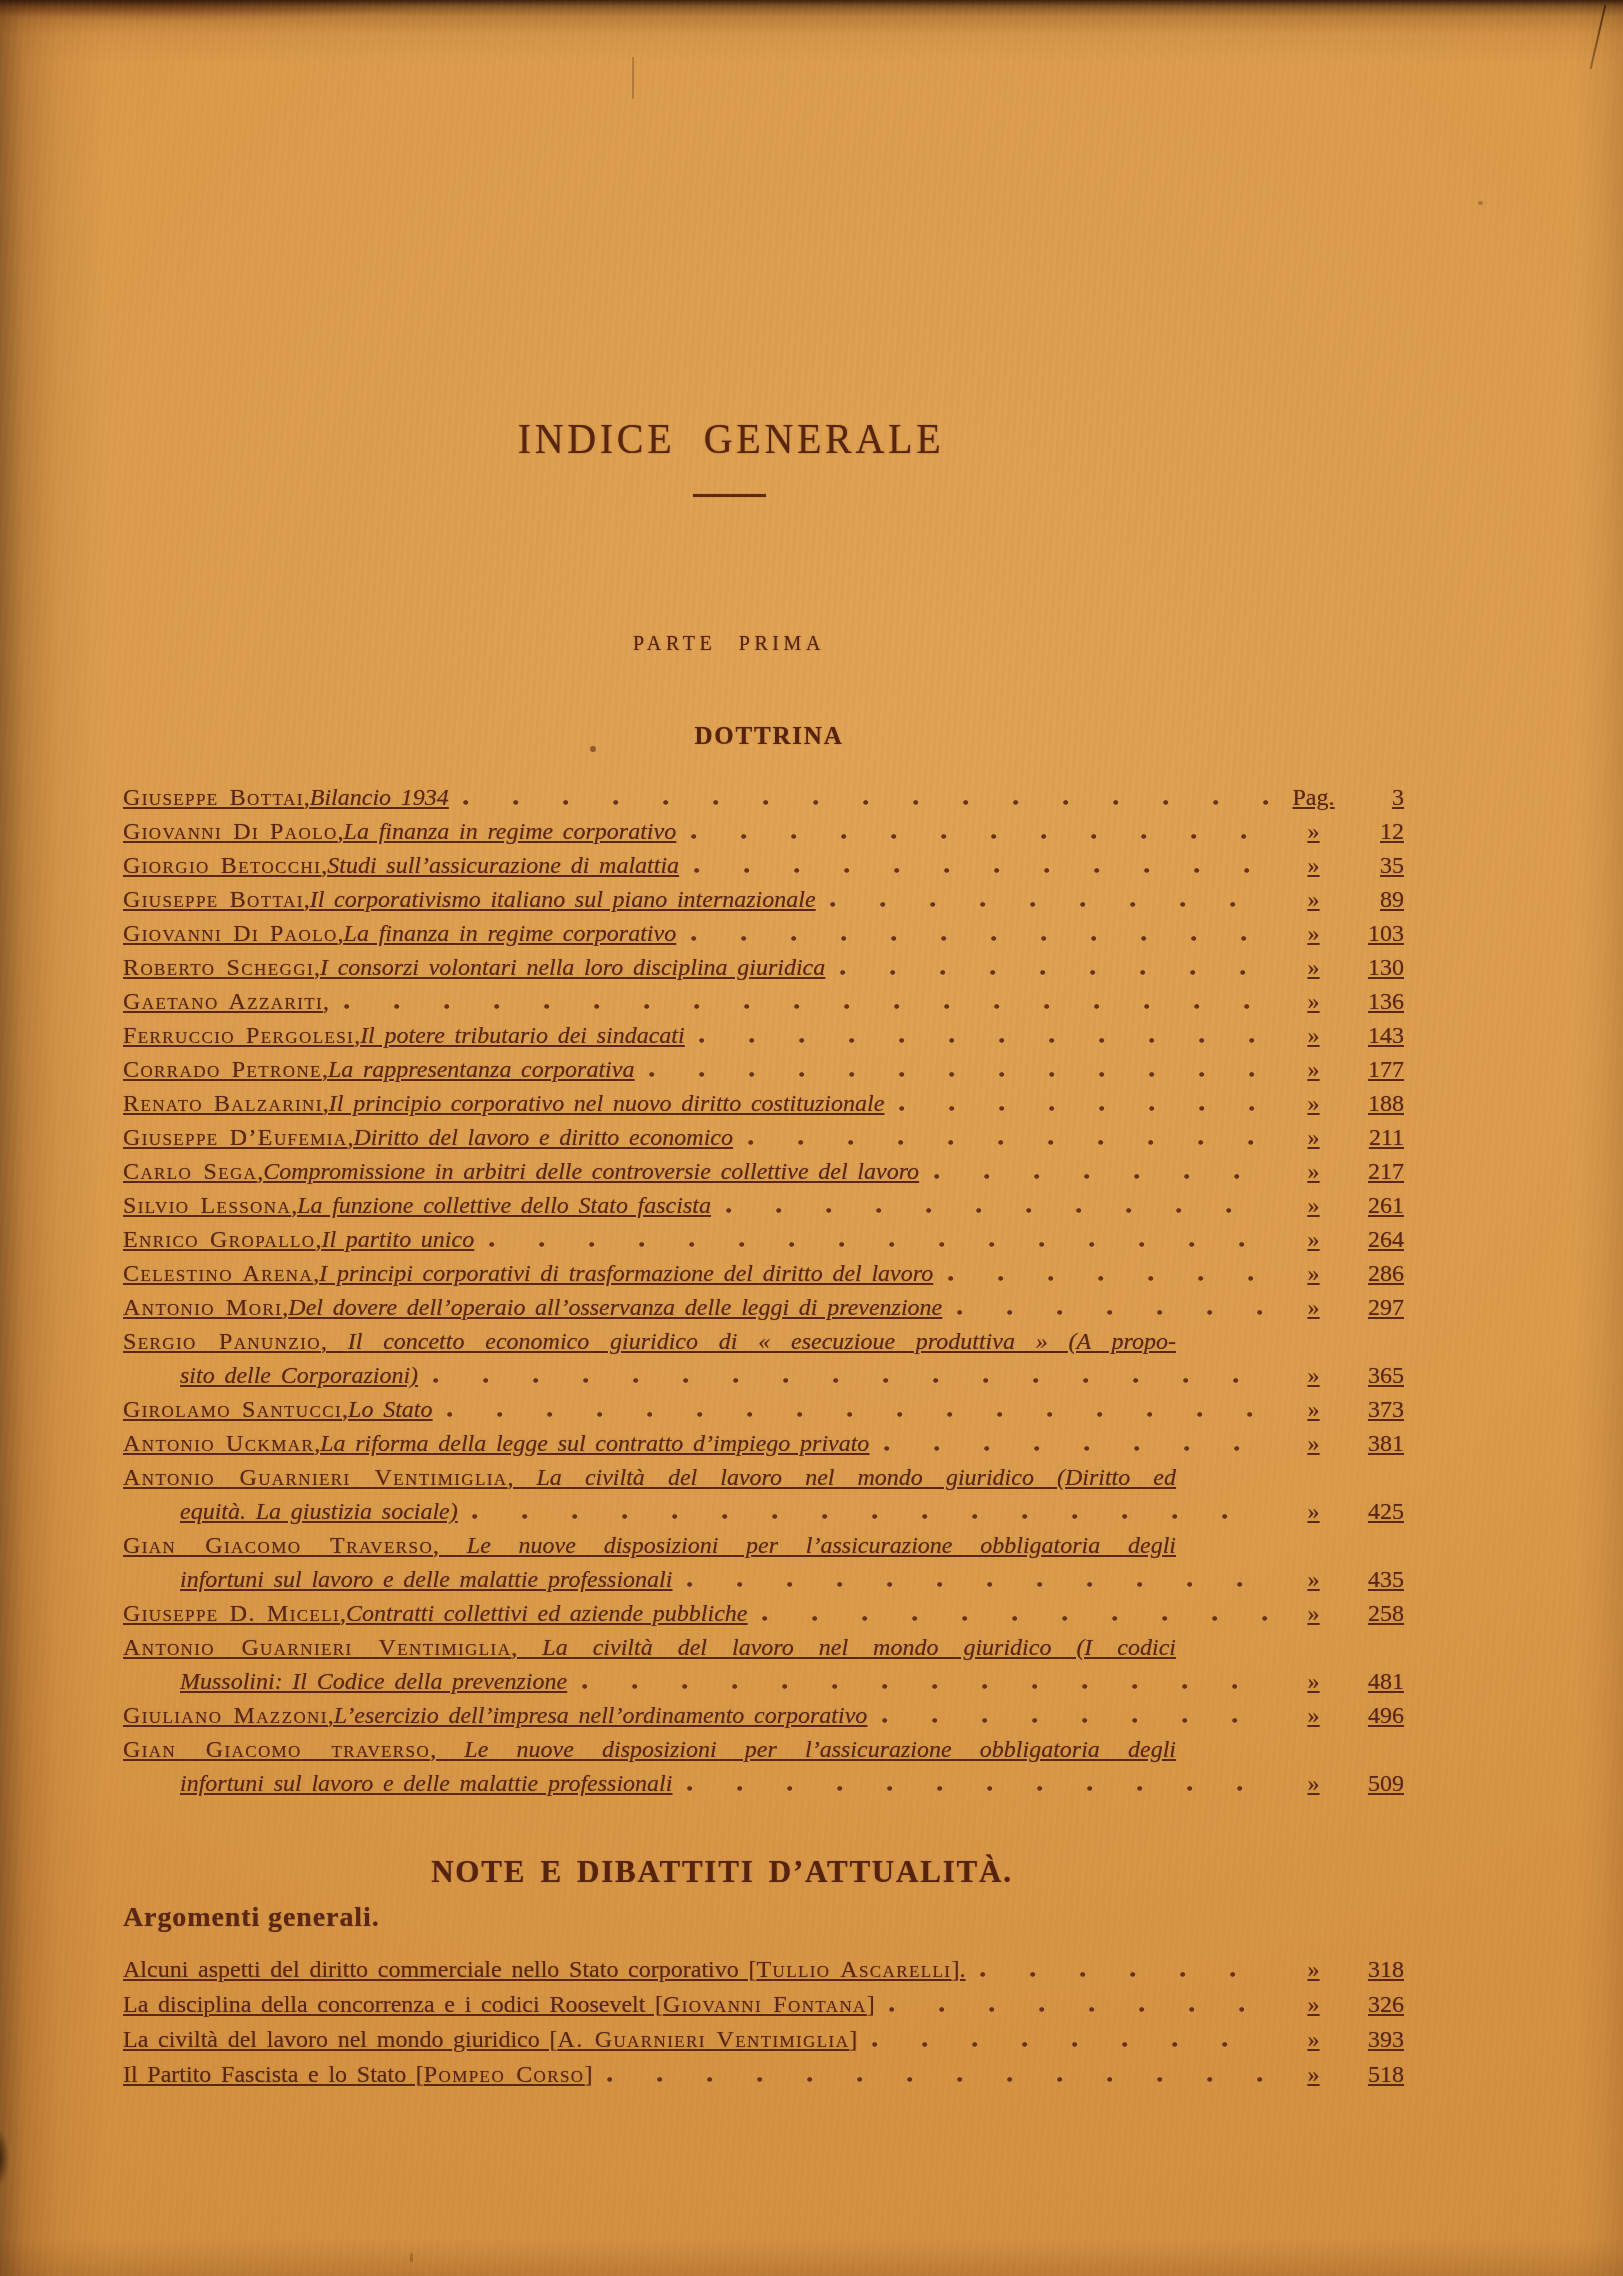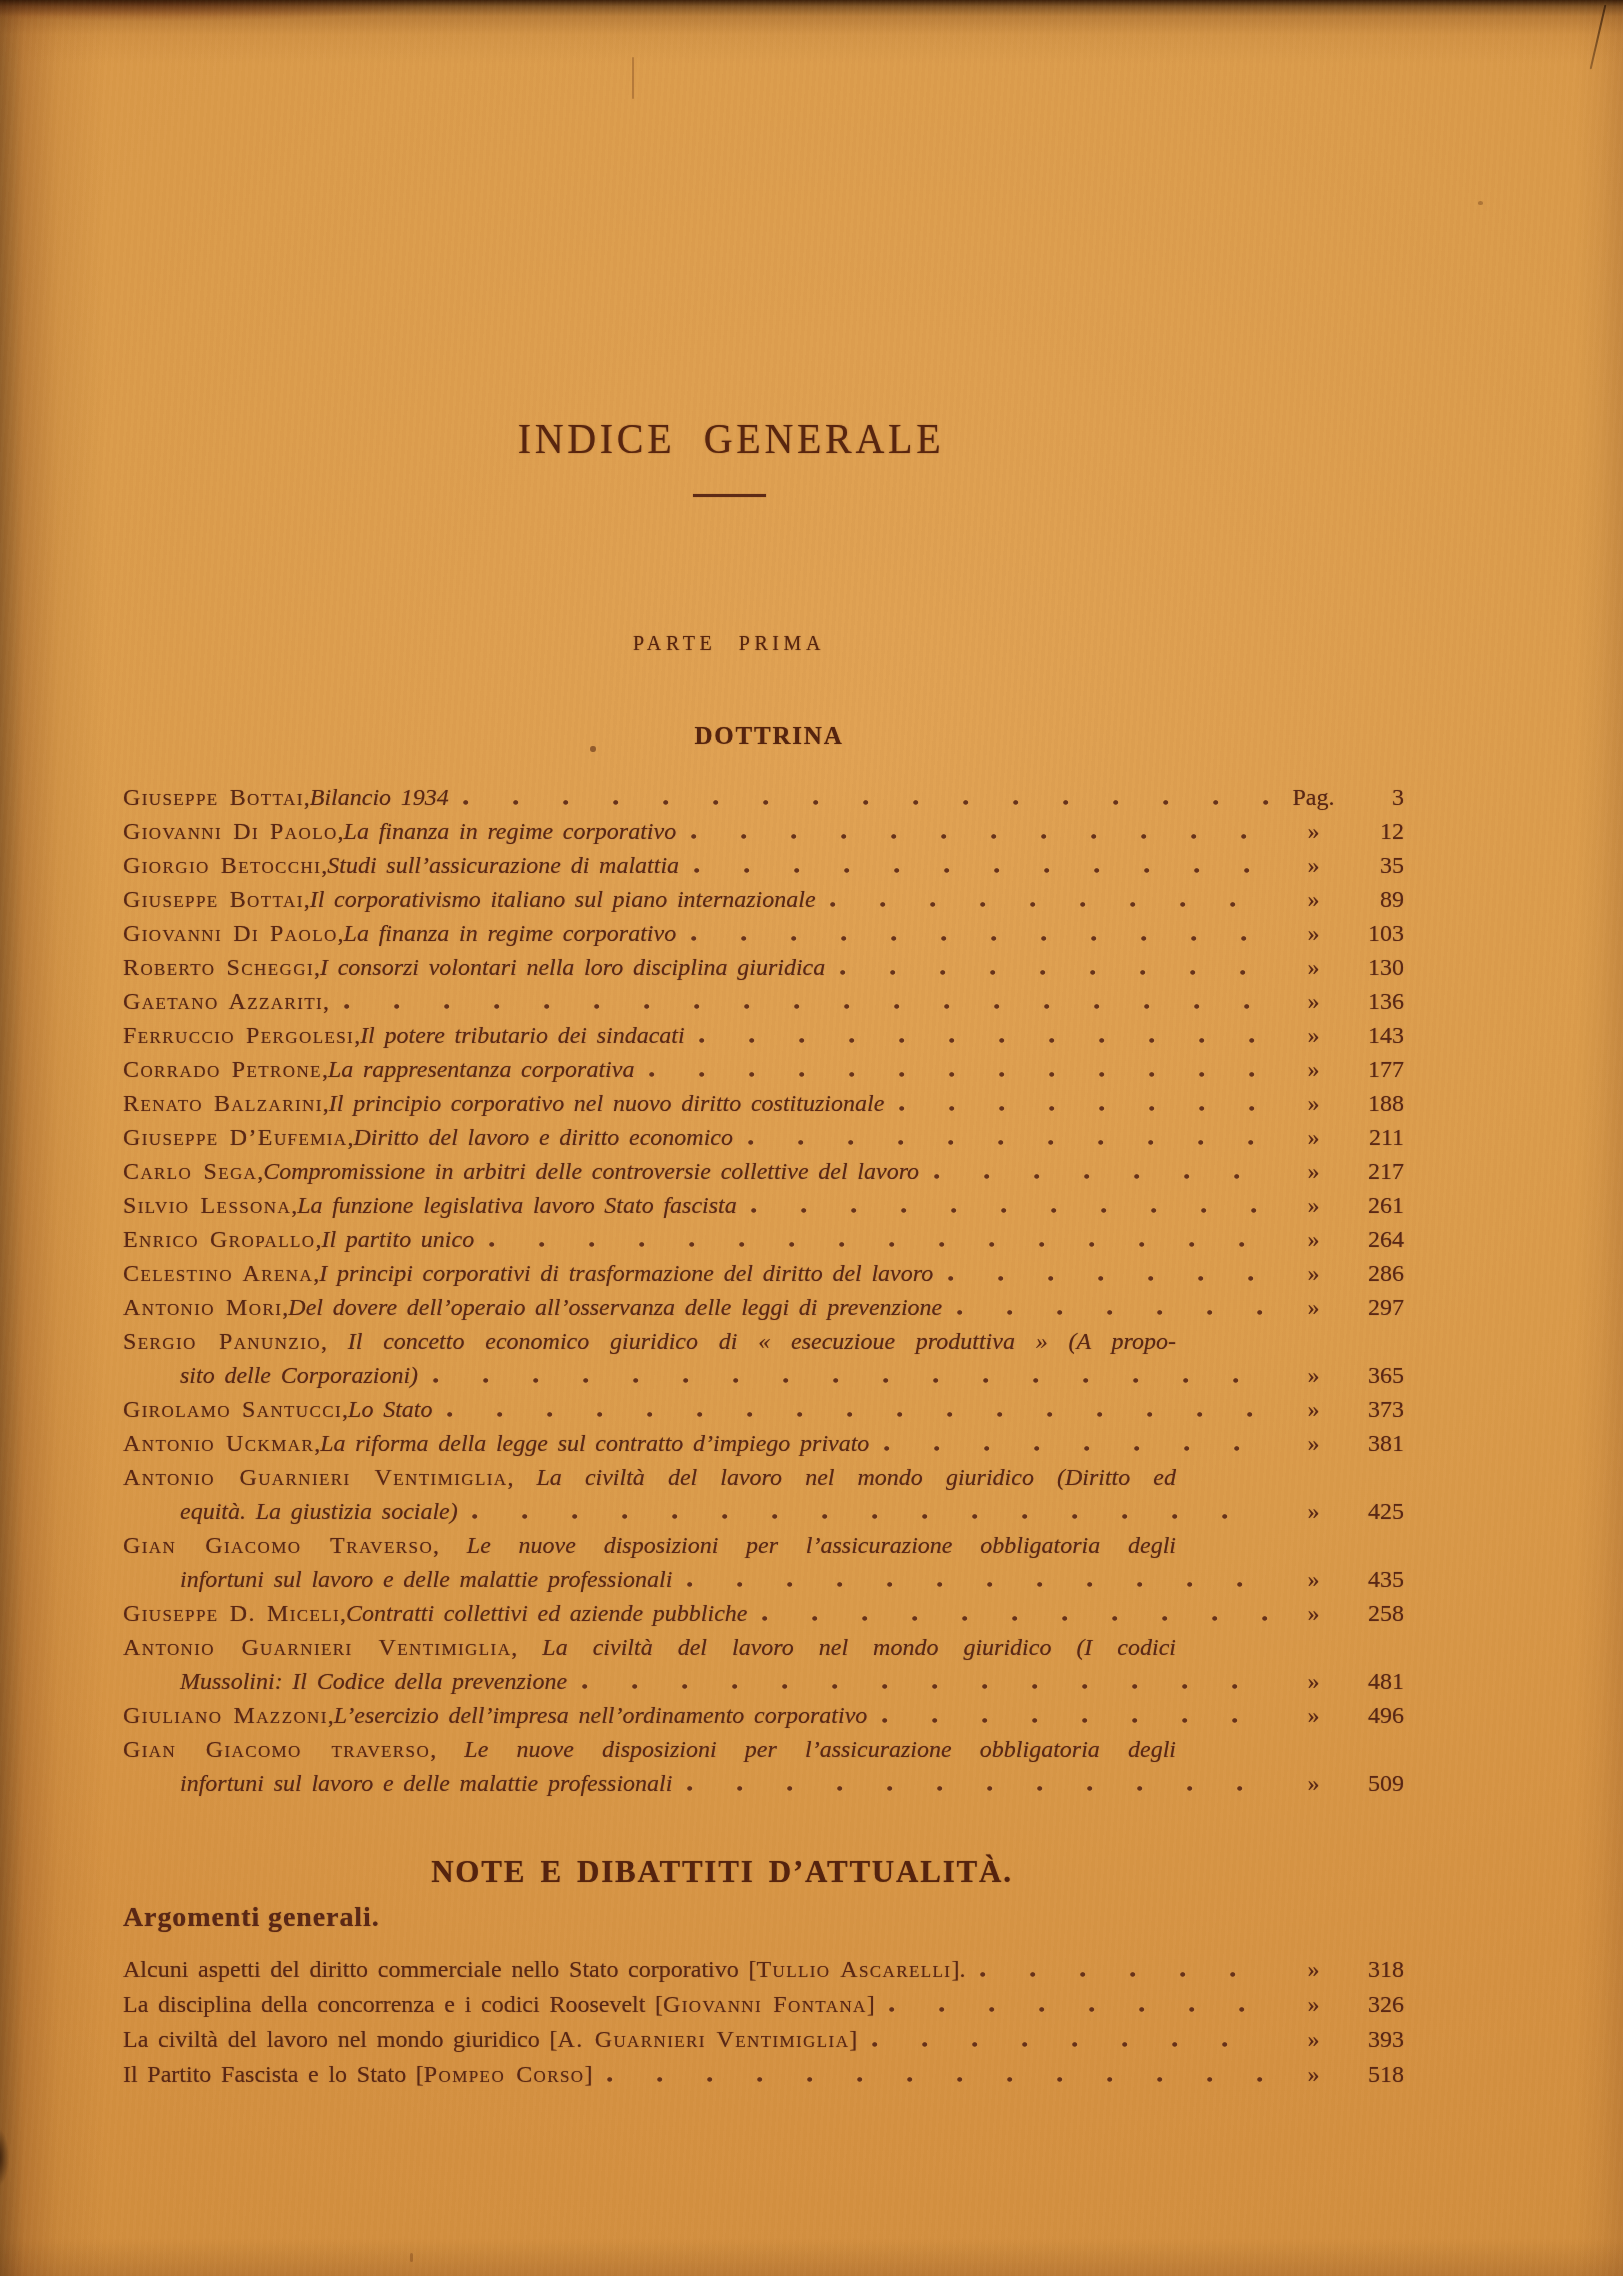--- a/index.html
+++ b/index.html
@@ -68,21 +68,21 @@
   }
   .notes-subheading{
     position:absolute;top:1903px;left:123px;
     font-size:28px;line-height:27.4px;font-weight:700;letter-spacing:0.9px;
     color:#5a2715;text-shadow:0 0 1.1px rgba(70,30,12,0.55);
   }
 
   
   .entry-list{position:absolute;left:123px;width:1281px;
     font-size:24px;color:#5a2715;text-shadow:0 0 1px rgba(70,30,12,0.5);
-    word-spacing:3.7px;}
+    word-spacing:3.7px;text-decoration:underline;}
   .entry-list.dottrina{top:780px;}
   .entry-list.notes{top:1952px;}
   .row{display:flex;align-items:baseline;height:34px;line-height:34px;white-space:nowrap;}
   .notes .row{height:35px;line-height:35px;}
   .row.cont{padding-left:57px;}
   .row.jst{display:block;width:1053px;text-align:justify;text-align-last:justify;
     white-space:normal;word-spacing:5.5px;}
   .sc{font-variant:small-caps;letter-spacing:1.4px;}
   .it{font-style:italic;}
   .rm{font-style:normal;}
@@ -195,21 +195,21 @@
       <span class="sc">Carlo Sega</span>
       <span class="rm">, </span>
       <span class="it">Compromissione in arbitri delle controversie collettive del lavoro</span>
       <span class="leader"></span>
       <span class="plabel">»</span>
       <span class="pnum">217</span>
     </div>
     <div class="row">
       <span class="sc">Silvio Lessona</span>
       <span class="rm">, </span>
-      <span class="it">La funzione legislativa lavoro Stato fascista</span>
+      <span class="it">La funzione collettive dello Stato fascista</span>
       <span class="leader"></span>
       <span class="plabel">»</span>
       <span class="pnum">261</span>
     </div>
     <div class="row">
       <span class="sc">Enrico Gropallo</span>
       <span class="rm">, </span>
       <span class="it">Il partito unico</span>
       <span class="leader"></span>
       <span class="plabel">»</span>

